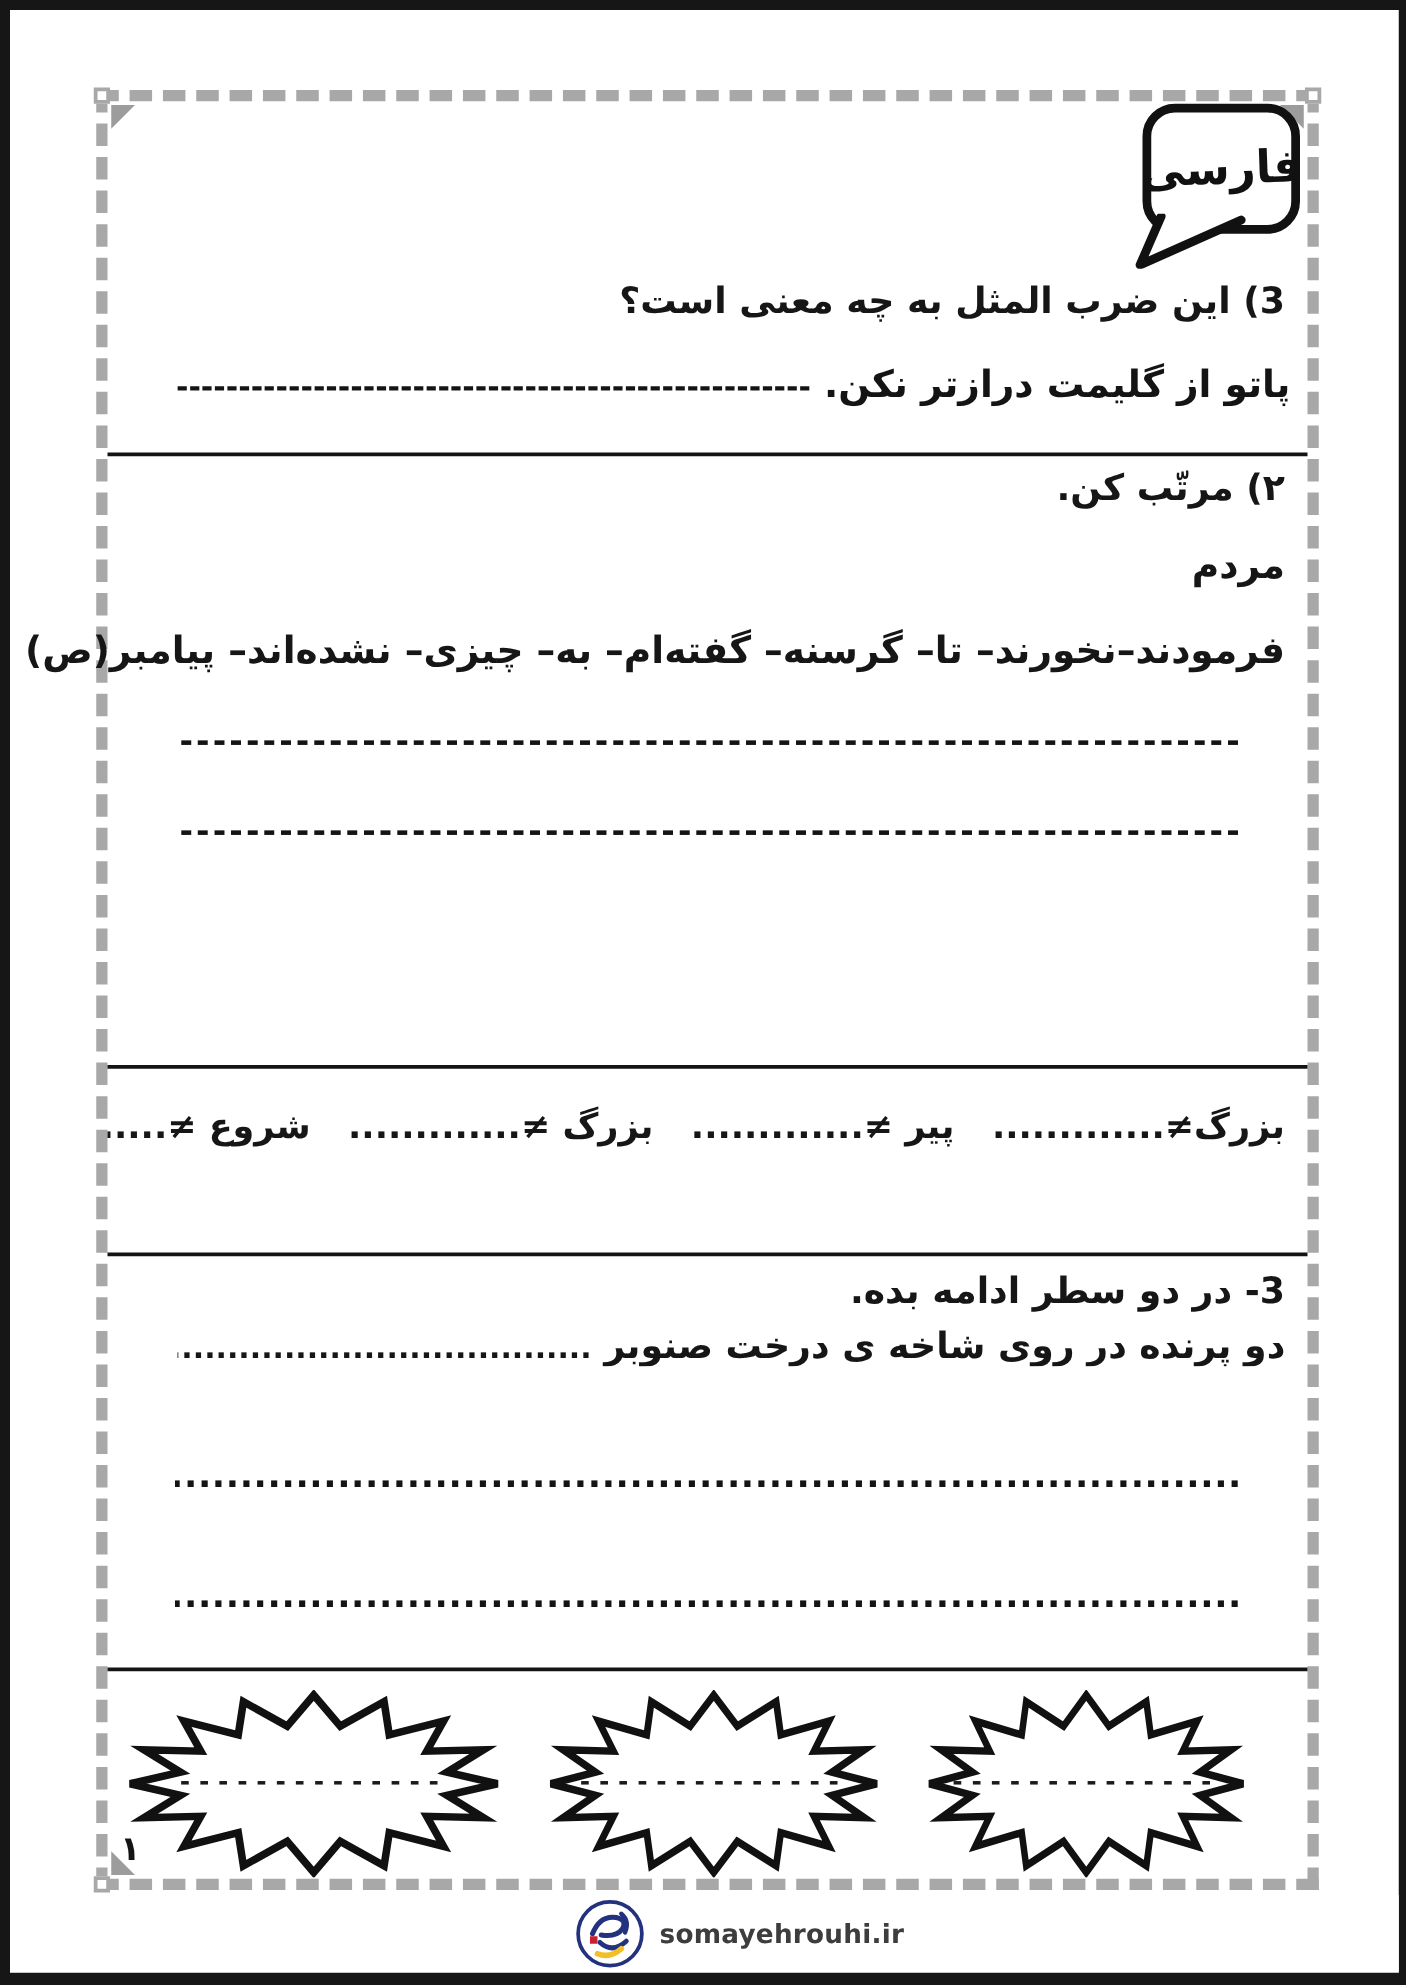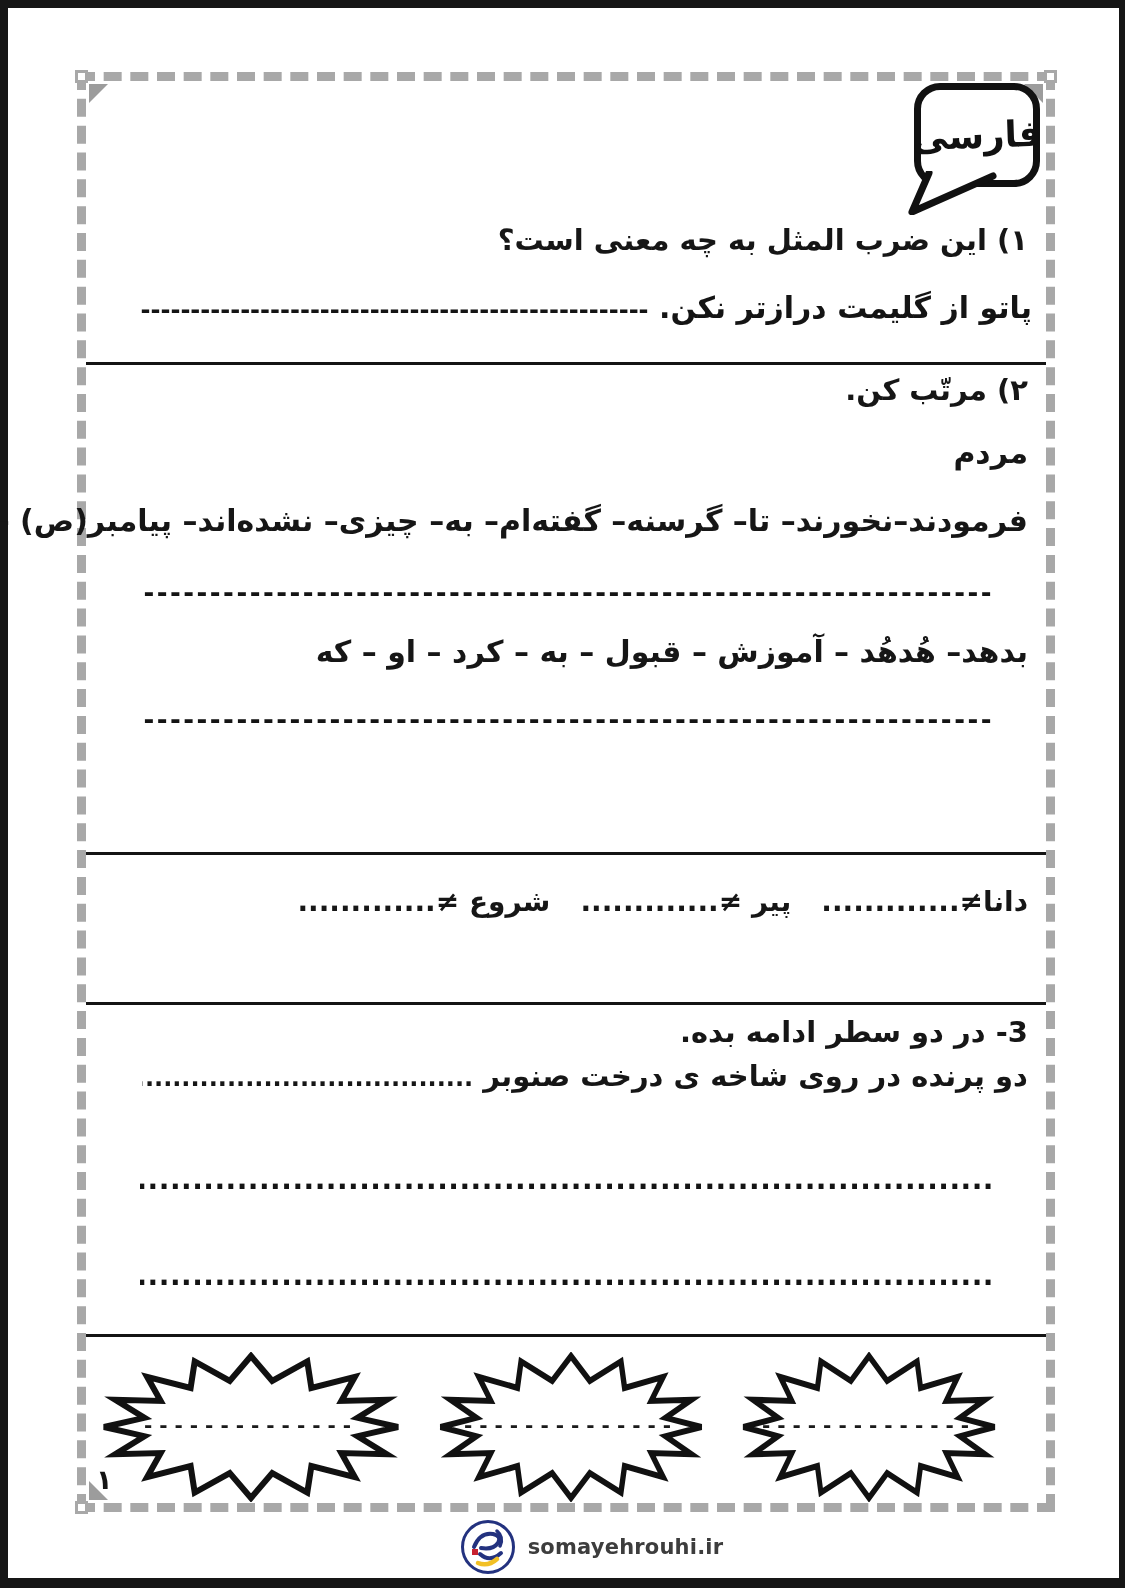--- a/index.html
+++ b/index.html
@@ -119,40 +119,40 @@
     <div class="tri tri-tr"></div>
     <div class="tri tri-bl"></div>
 
     <section class="sec1">
       <div class="badge">
         <span class="badge-label">فارسی</span>
         <svg class="badge-tail" viewBox="0 0 94 44">
           <path d="M24,2 L7,41 L88,5" fill="#ffffff" stroke="#111111" stroke-width="7" stroke-linejoin="round" stroke-linecap="round"></path>
         </svg>
       </div>
-      <div class="qheader" style="margin-top:142px;">۱) این ضرب المثل به چه معنی است؟</div>
+      <div class="qheader" style="margin-top:142px;">3) این ضرب المثل به چه معنی است؟</div>
       <div class="fill-line q1-line">
         <span>پاتو از گلیمت درازتر نکن.</span>
         <span class="dash-run">------------------------------------------------------------</span>
       </div>
     </section>
 
     <section class="sec2 sec-divider">
       <div class="qheader" style="margin-top:8px;">۲) مرتّب کن.</div>
       <div class="qtext m-top-cont">مردم</div>
       <div class="qtext m-top-words">فرمودند–نخورند– تا– گرسنه– گفته‌ام– به– چیزی– نشده‌اند– پیامبر(ص) –</div>
       <div class="fill-line dash-run ans-dash-1">--------------------------------------------------------------------------------</div>
-      <div class="qtext m-top-words-b">بدهد– هُدهُد – آموزش – قبول – به – کرد – او – که</div>
       <div class="fill-line dash-run ans-dash-2">--------------------------------------------------------------------------------</div>
     </section>
 
     <section class="sec3 sec-divider">
       <div class="pairs-row">
-        <span>دانا≠.............</span>
+        <span>بزرگ≠.............</span>
         <span>پیر ≠.............</span>
+        <span>بزرگ ≠.............</span>
         <span>شروع ≠.............</span>
       </div>
     </section>
 
     <section class="sec4 sec-divider">
       <div class="qheader" style="margin-top:10px;">3- در دو سطر ادامه بده.</div>
       <div class="q4-prompt-line">
         <span>دو پرنده در روی شاخه ی درخت صنوبر</span>
         <span class="dot-run" style="font-size:24px;">............................................................</span>
       </div>

